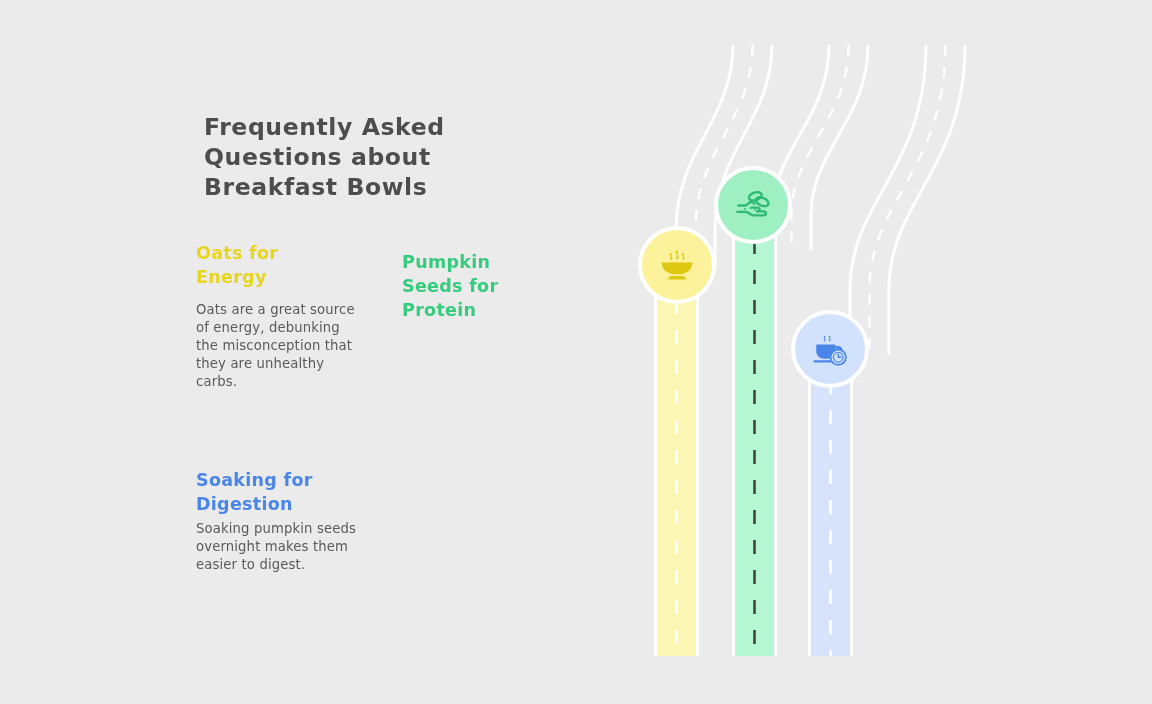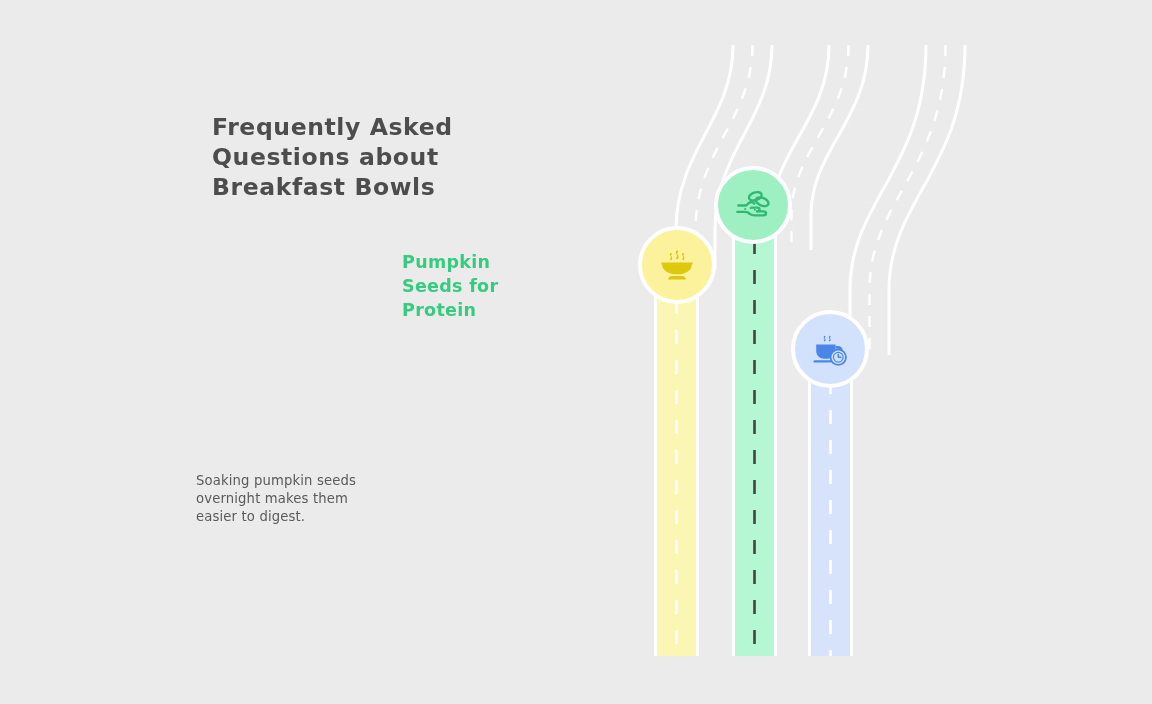--- a/index.html
+++ b/index.html
@@ -20,21 +20,21 @@
     position: relative;
     width: 1152px;
     height: 704px;
     background: #ebebeb;
   }
 
   
 
   .page-title {
     position: absolute;
-    left: 212px;
+    left: 204px;
     top: 112px;
     width: 300px;
     font-family: "DejaVu Sans", sans-serif;
     font-size: 23.5px;
     font-weight: bold;
     line-height: 30px;
     letter-spacing: 0.6px;
     color: #4d4d4d;
     white-space: pre-line;
   }
@@ -105,28 +105,35 @@
 </style>
 </head>
 <body>
 
 <div id="stage">
 
   <div class="page-title">Frequently Asked
 Questions about
 Breakfast Bowls</div>
 
+  <div class="faq-block" id="block-oats">
+    <div class="faq-heading" style="color:#e8d51e">Oats for
+Energy</div>
+    <div class="faq-body">Oats are a great source of energy, debunking the misconception that they are unhealthy carbs.</div>
+  </div>
 
   <div class="faq-block" id="block-pumpkin">
     <div class="faq-heading" style="color:#36cc7e">Pumpkin
 Seeds for
 Protein</div>
   </div>
 
   <div class="faq-block" id="block-soaking">
+    <div class="faq-heading" style="color:#4a86e8">Soaking for
+Digestion</div>
     <div class="faq-body">Soaking pumpkin seeds overnight makes them easier to digest.</div>
   </div>
 
   <div id="graphic">
 
     <svg id="roads" width="552" height="704" viewBox="0 0 552 704">
 
       <g>
         <path d="M133 45 C133 120, 76 150, 76 230 L76 270" fill="none" stroke="#ffffff" stroke-width="3"></path>
         <path d="M172 45 C172 120, 115 150, 115 230 L115 270" fill="none" stroke="#ffffff" stroke-width="3"></path>

